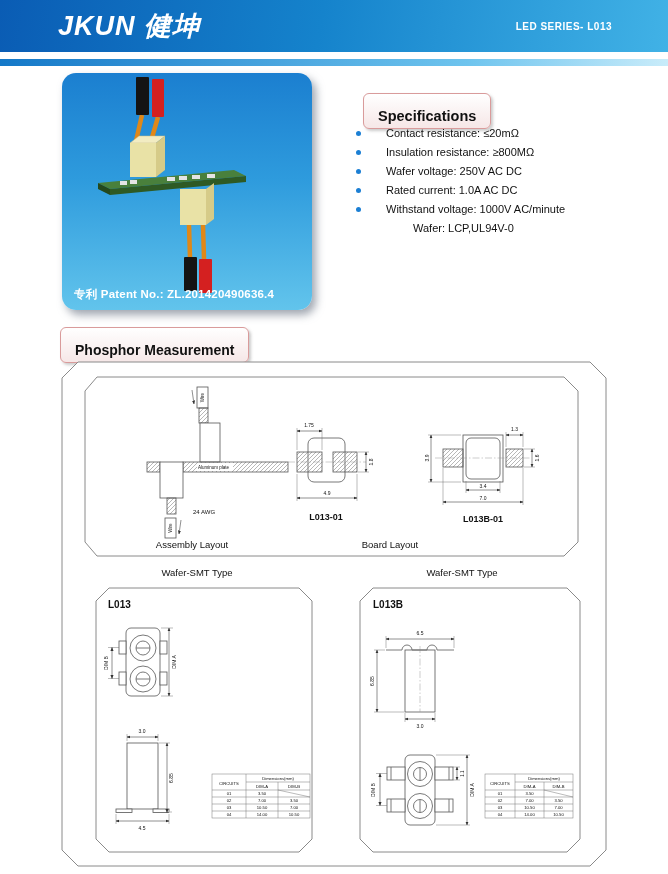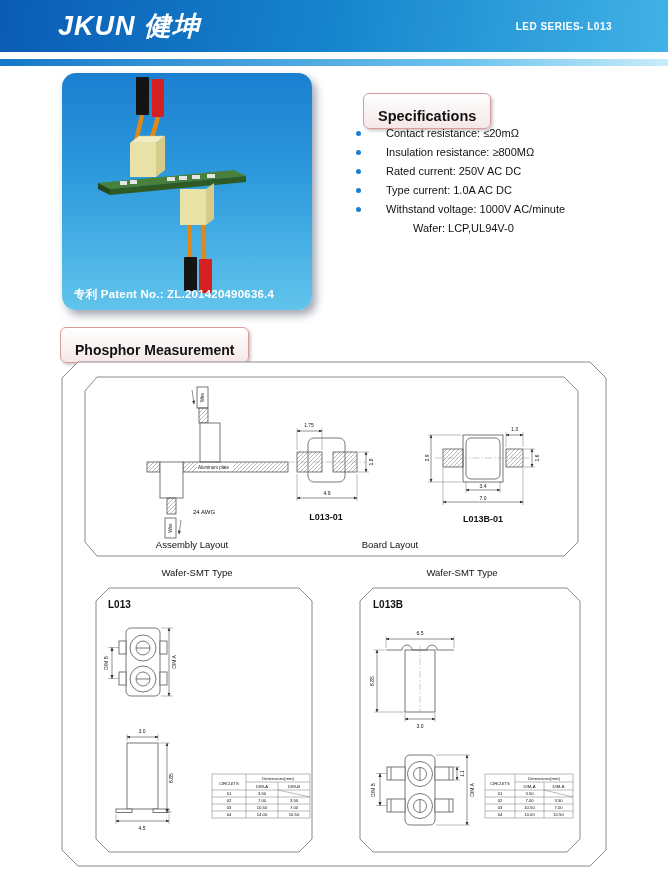--- a/index.html
+++ b/index.html
@@ -109,25 +109,25 @@
     <li>
         <span class="dot"></span>
         <span>Contact resistance: ≤20mΩ</span>
       </li>
     <li>
         <span class="dot"></span>
         <span>Insulation resistance: ≥800MΩ</span>
       </li>
     <li>
         <span class="dot"></span>
-        <span>Rated current: 250V AC DC</span>
-      </li>
-    <li>
-        <span class="dot"></span>
-        <span>Type current: 1.0A AC DC</span>
+        <span>Wafer voltage: 250V AC DC</span>
+      </li>
+    <li>
+        <span class="dot"></span>
+        <span>Rated current: 1.0A AC DC</span>
       </li>
     <li>
         <span class="dot"></span>
         <span>Withstand voltage: 1000V AC/minute</span>
       </li>
     <li class="cont">
         <span>Wafer: LCP,UL94V-0</span>
       </li>
   </ul>
 

